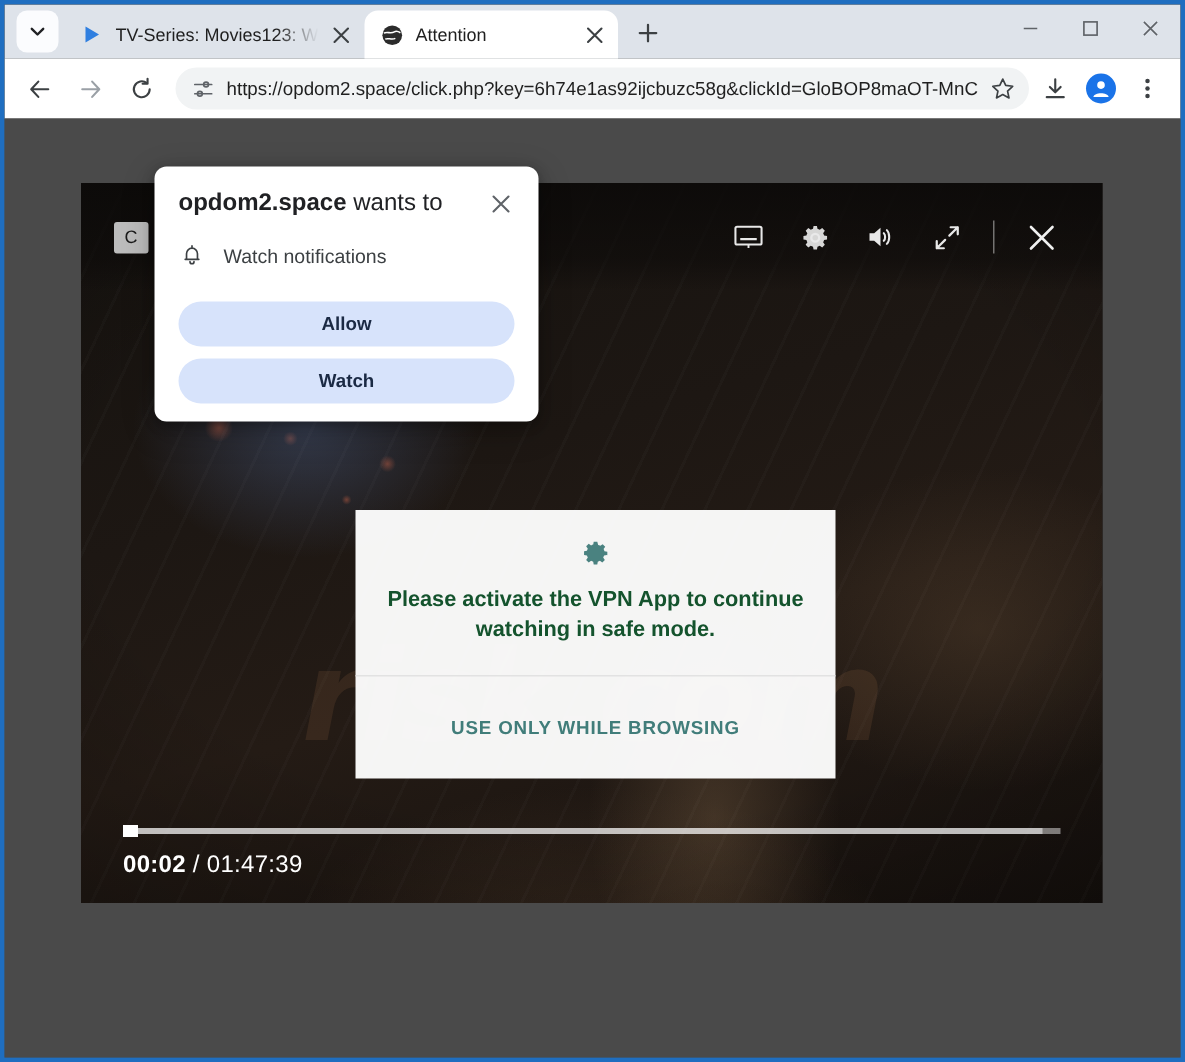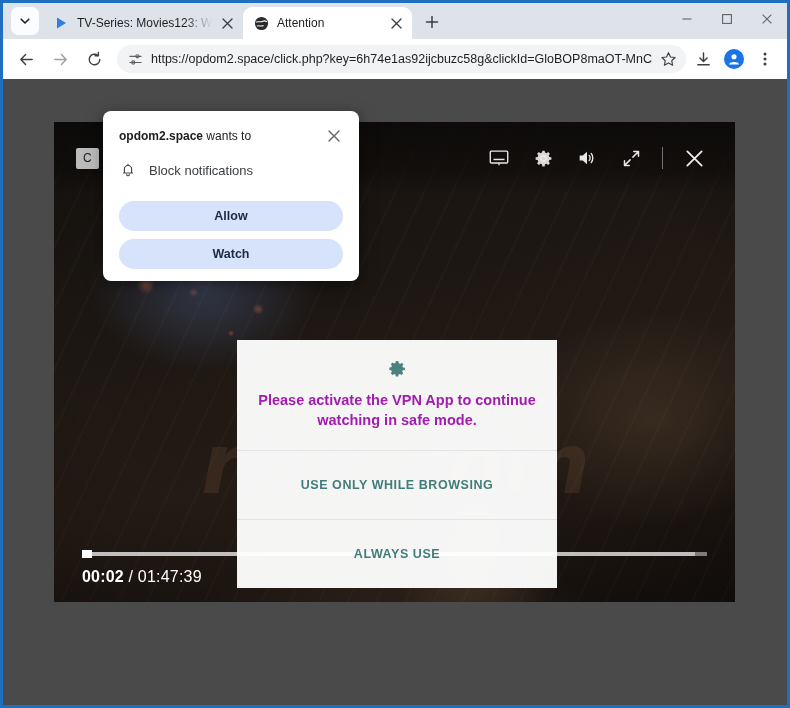--- a/index.html
+++ b/index.html
@@ -306,21 +306,21 @@
     padding: 18px 20px 20px 20px;
     text-align: center;
   }
   .vpn-gear {
     display: flex; justify-content: center;
     margin-bottom: 10px;
   }
   .vpn-msg {
     font-size: 14.5px;
     line-height: 20px;
-    color: #a21caf;
+    color: #14532d;
     font-weight: 700;
   }
   .vpn-msg .hl { font-weight: 700; }
   .vpn-action {
     border-top: 1px solid #e2e2e2;
     text-align: center;
     padding: 27px 10px;
     font-size: 12.5px;
     font-weight: 700;
     letter-spacing: 0.55px;
@@ -338,21 +338,21 @@
     box-shadow: 0 2px 8px rgba(0,0,0,0.25), 0 6px 22px rgba(0,0,0,0.22);
     padding: 16px 16px 12px 16px;
     z-index: 40;
   }
   .perm-title-row {
     display: flex;
     align-items: flex-start;
   }
   .perm-title {
     flex: 1 1 auto;
-    font-size: 12px;
+    font-size: 16px;
     color: #202124;
     line-height: 18px;
   }
   .perm-title b { font-weight: 700; }
   .perm-close {
     width: 18px; height: 18px;
     flex: 0 0 auto;
     display: flex; align-items: center; justify-content: center;
     margin-left: 8px;
   }
@@ -612,42 +612,41 @@
           <div class="vpn-head">
             <div class="vpn-gear">
               <svg width="22" height="22" viewBox="0 0 24 24">
                 <path fill="#4a8280" d="M12 8.6a3.4 3.4 0 1 0 0 6.8 3.4 3.4 0 0 0 0-6.8zm0 5.1a1.7 1.7 0 1 1 0-3.4 1.7 1.7 0 0 1 0 3.4z"></path>
                 <path fill="#4a8280" d="M20.6 13.3v-2.6l-2.1-.36a6.6 6.6 0 0 0-.63-1.53l1.2-1.75-1.85-1.85-1.75 1.2a6.6 6.6 0 0 0-1.53-.63L13.3 3.4h-2.6l-.36 2.1a6.6 6.6 0 0 0-1.53.63l-1.75-1.2L5.21 6.8l1.2 1.75a6.6 6.6 0 0 0-.63 1.53l-2.1.36v2.6l2.1.36c.14.54.37 1.05.63 1.53l-1.2 1.75 1.85 1.85 1.75-1.2c.48.27.99.49 1.53.63l.36 2.1h2.6l.36-2.1c.54-.14 1.05-.36 1.53-.63l1.75 1.2 1.85-1.85-1.2-1.75c.27-.48.49-.99.63-1.53l2.1-.36z"></path>
               </svg>
             </div>
             <div class="vpn-msg"><span>Please activate the </span><span class="hl">VPN App</span><span> to continue watching in safe mode.</span></div>
           </div>
           <div class="vpn-action">USE ONLY WHILE BROWSING</div>
-          <div class="vpn-action">ALWAYS USE</div>
         </div>
       </div>
 
       <div class="perm-bubble">
         <div class="perm-title-row">
           <div class="perm-title"><b>opdom2.space</b><span> wants to</span></div>
           <span class="perm-close">
             <svg width="14" height="14" viewBox="0 0 14 14">
               <path d="M2 2 L12 12 M12 2 L2 12" stroke="#5f6368" stroke-width="1.4" stroke-linecap="round"></path>
             </svg>
           </span>
         </div>
 
         <div class="perm-item">
           <span class="perm-item-icon">
             <svg width="16" height="16" viewBox="0 0 18 18">
               <path d="M9 2.2 V3.2 M4.9 12.3 V8 a4.1 4.1 0 0 1 8.2 0 v4.3 M3.9 12.3 H14.1" fill="none" stroke="#3c4043" stroke-width="1.25" stroke-linecap="round" stroke-linejoin="round"></path>
               <path d="M7.5 14 a1.5 1.5 0 0 0 3 0" fill="none" stroke="#3c4043" stroke-width="1.25" stroke-linecap="round"></path>
             </svg>
           </span>
-          <span class="perm-item-label">Block notifications</span>
+          <span class="perm-item-label">Watch notifications</span>
         </div>
 
         <div class="perm-actions">
           <button class="perm-btn">Allow</button>
           <button class="perm-btn">Watch</button>
         </div>
       </div>
 
     </div>
   </div>

